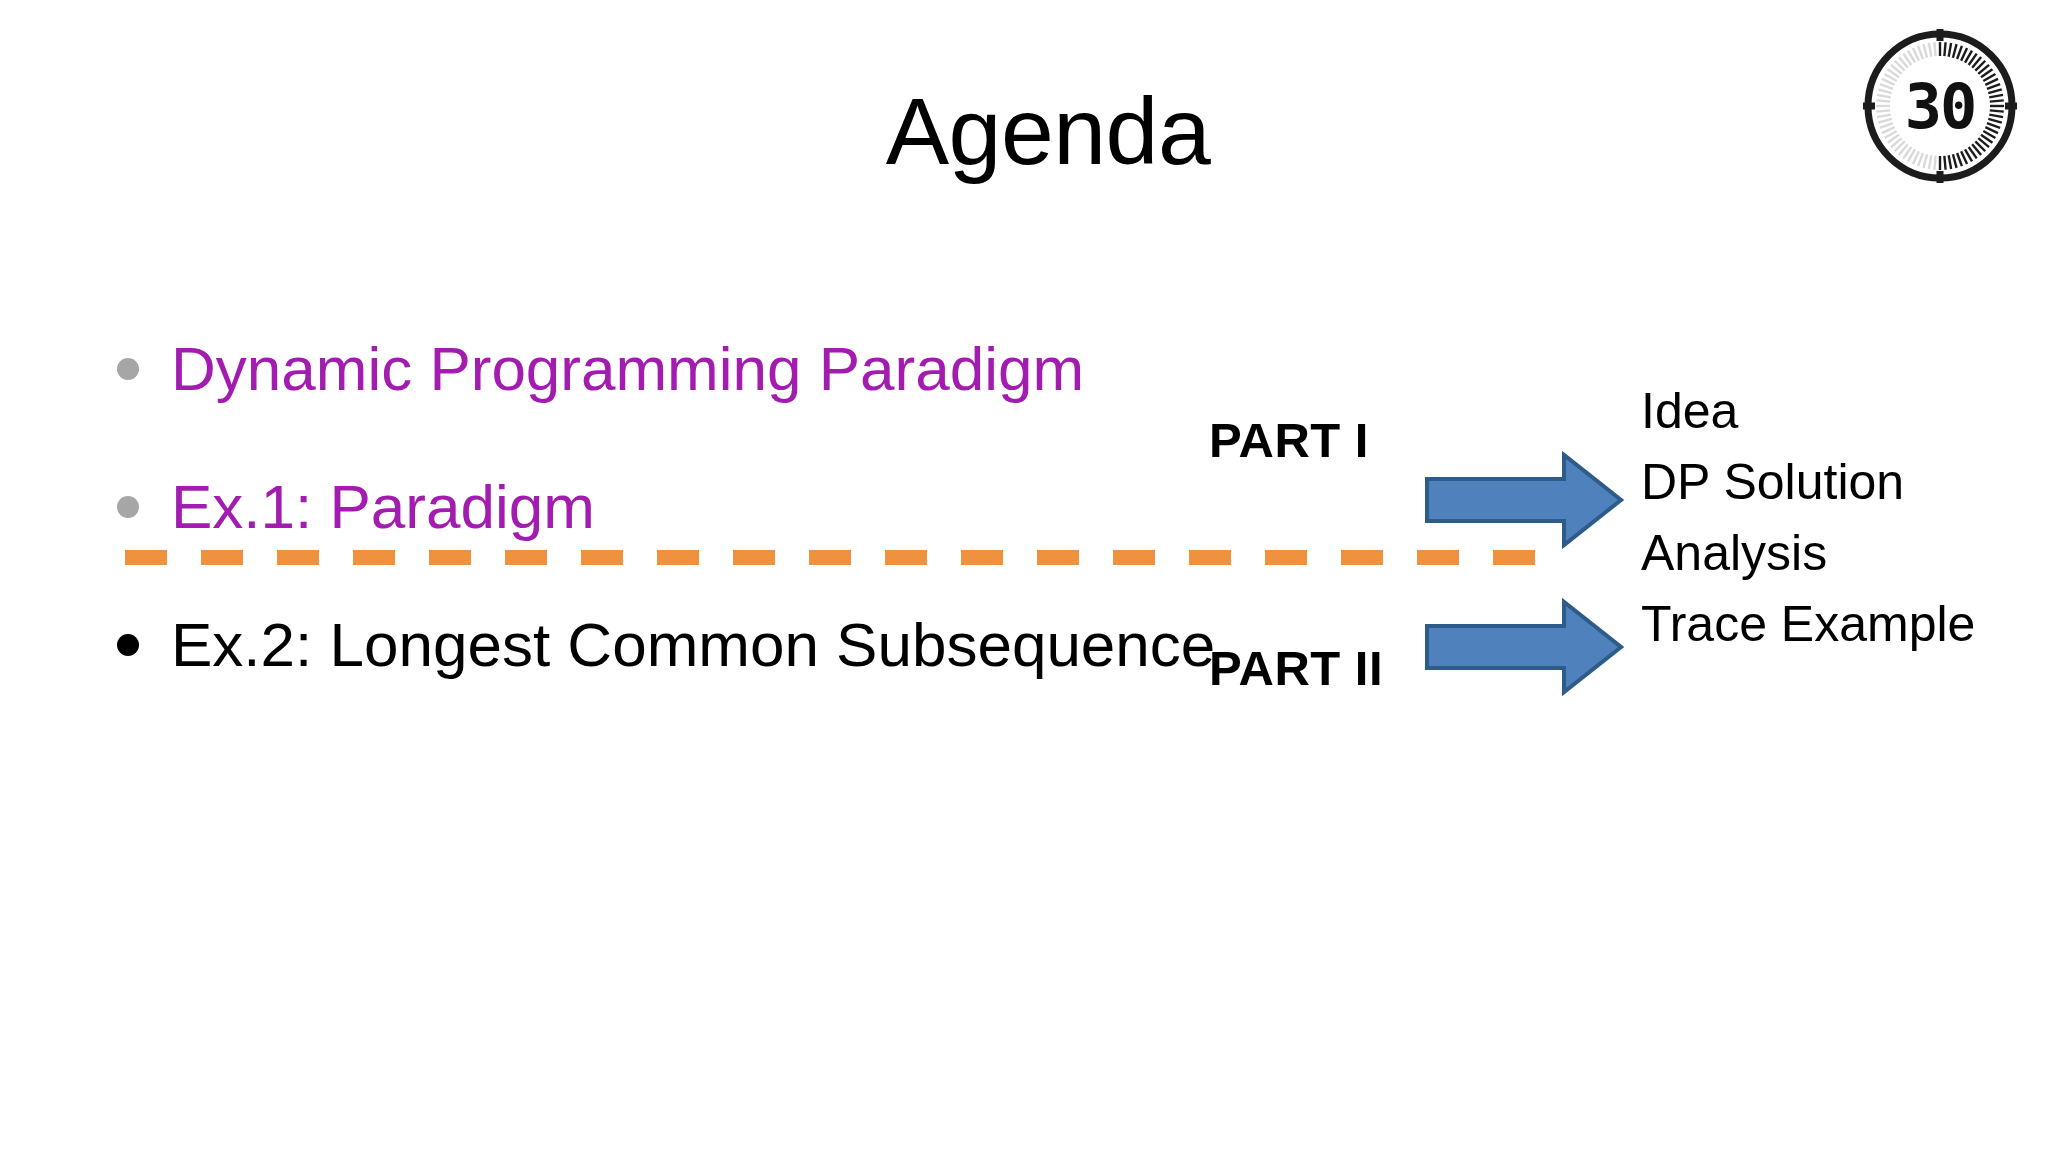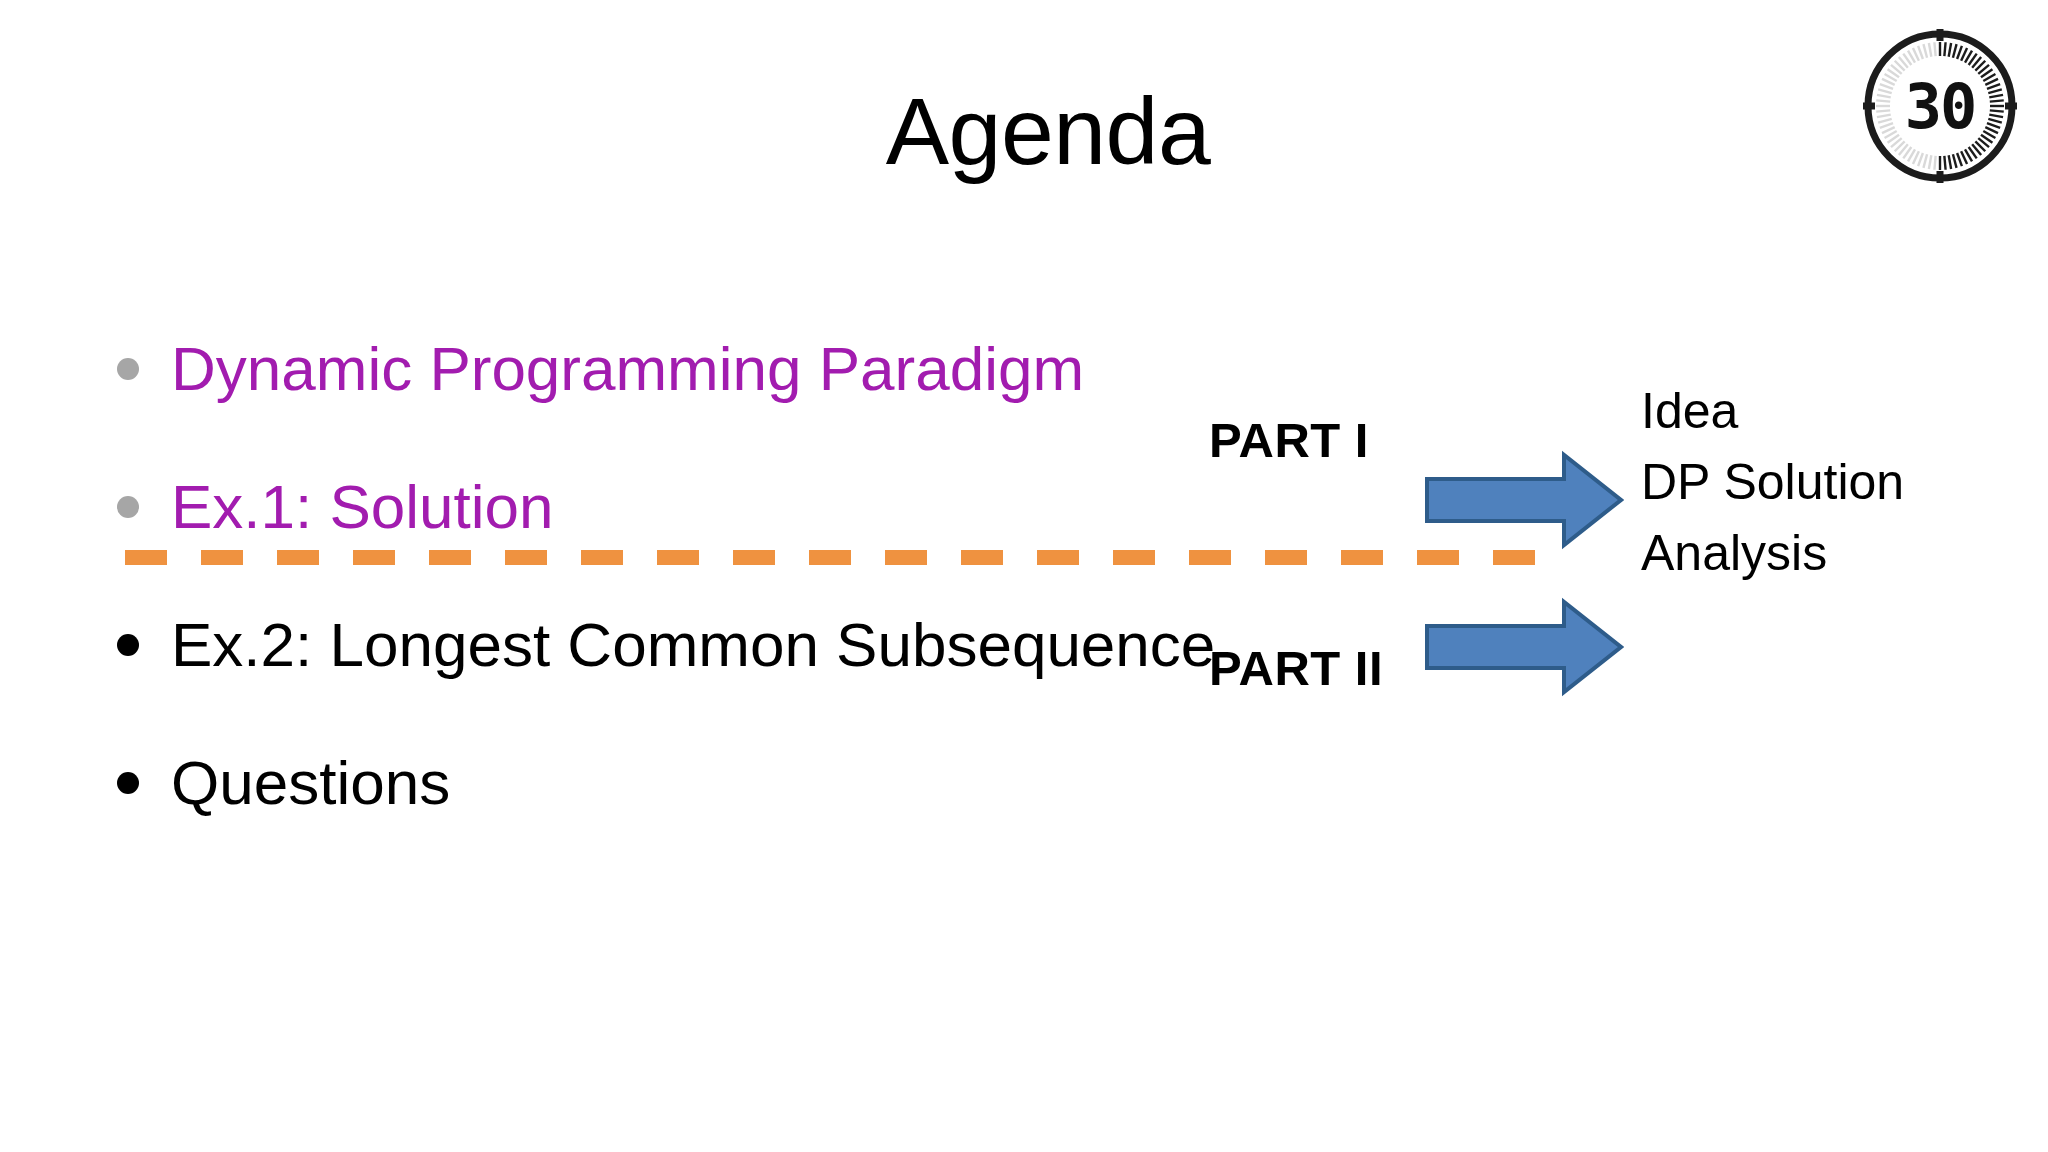--- a/index.html
+++ b/index.html
@@ -236,30 +236,26 @@
     </svg>
   </div>
 
   <div class="bullet-list">
     <div class="bullet-row dim">
       <span class="bullet-dot"></span>
       <span class="bullet-text">Dynamic Programming Paradigm</span>
     </div>
     <div class="bullet-row dim">
       <span class="bullet-dot"></span>
-      <span class="bullet-text">Ex.1: Solution</span>
+      <span class="bullet-text">Ex.1: Paradigm</span>
     </div>
     <div class="bullet-row">
       <span class="bullet-dot"></span>
       <span class="bullet-text">Ex.2: Longest Common Subsequence</span>
     </div>
-    <div class="bullet-row">
-      <span class="bullet-dot"></span>
-      <span class="bullet-text">Questions</span>
-    </div>
   </div>
 
   <div class="divider">
     <div class="dash-shadow"></div>
     <div class="dash-line"></div>
   </div>
 
   <div class="part-label" id="part-1">PART I</div>
 
   <div class="arrow" id="arrow-1">
@@ -273,15 +269,16 @@
   <div class="arrow" id="arrow-2">
     <svg viewBox="0 0 200 100" xmlns="http://www.w3.org/2000/svg">
       <polygon points="3,29 140,29 140,5 197,50 140,95 140,71 3,71" fill="#4f81bd" stroke="#2e5c8a" stroke-width="4" stroke-linejoin="miter"></polygon>
     </svg>
   </div>
 
   <div class="subtopics">
     <div class="subtopic">Idea</div>
     <div class="subtopic">DP Solution</div>
     <div class="subtopic">Analysis</div>
+    <div class="subtopic">Trace Example</div>
   </div>
 
 </div>
 
 </body></html>

